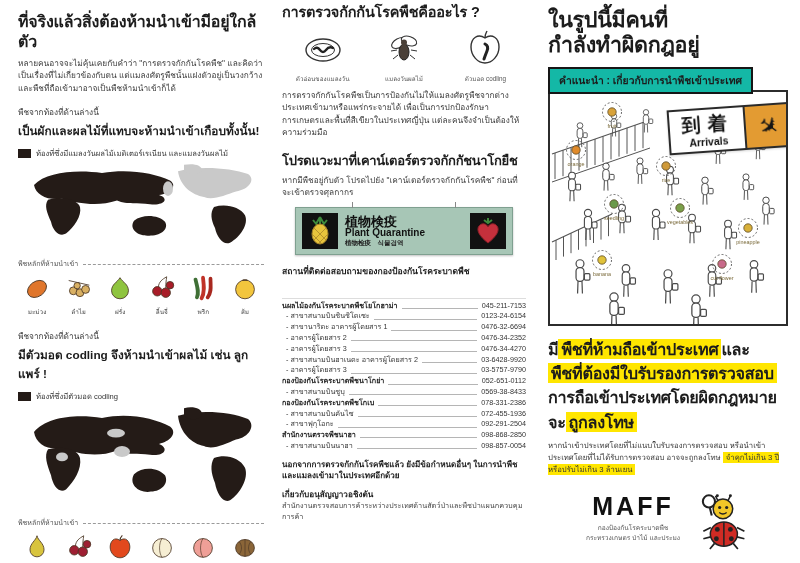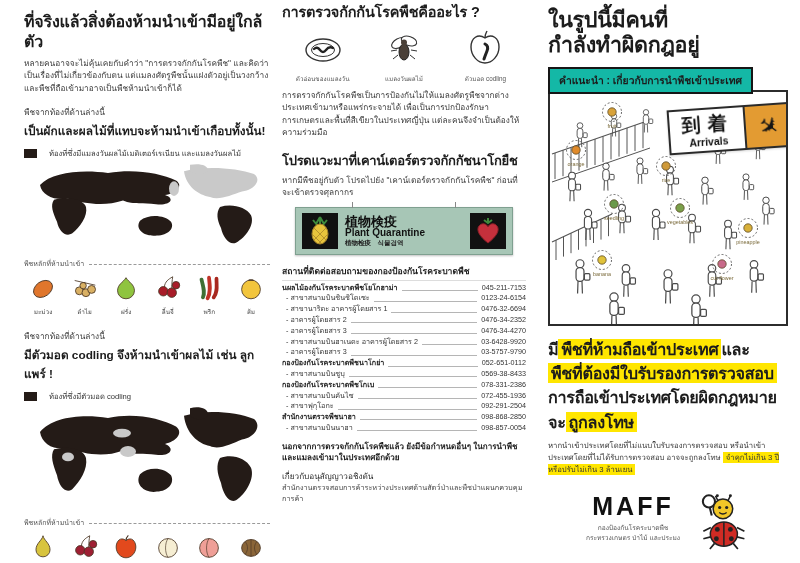--- a/index.html
+++ b/index.html
@@ -1,28 +1,28 @@
 <!DOCTYPE html>
 <html><head>
 <meta charset="utf-8">
 <style>
   html,body{margin:0;padding:0;background:#e8e8e8;}
   .page{position:relative;width:800px;height:563px;background:#ffffff;overflow:hidden;
         font-family:"Liberation Sans","DejaVu Sans",sans-serif;color:#1c1c1c;}
   .col{position:absolute;top:0;height:563px;}
-  .col1{left:24px;width:246px;}
+  .col1{left:18px;width:246px;}
   .col2{left:282px;width:244px;}
   .col3{left:548px;width:240px;}
 
   
   .h1{font-size:16px;font-weight:800;line-height:1.25;margin-top:12px;letter-spacing:-.2px;}
   .body{font-size:8.3px;line-height:1.5;color:#3a3a3a;margin-top:5px;}
   .lead{font-size:8.3px;color:#3a3a3a;margin-top:11px;}
   .headline{font-size:11.8px;font-weight:800;margin-top:2px;}
-  .legend{display:flex;align-items:center;gap:12px;margin-top:7px;}
+  .legend{display:flex;align-items:center;gap:5px;margin-top:7px;}
   .legend .sw{width:13px;height:9px;background:#241b17;flex:0 0 auto;}
   .legend span{font-size:7.6px;color:#333;}
   .maps svg{display:block;}
   .fr-head{display:flex;align-items:center;gap:5px;margin-top:7px;}
   .fr-head .lbl{font-size:7px;color:#555;white-space:nowrap;}
   .fr-head .dash{flex:1;border-top:1.5px dashed #9a9a9a;margin-top:1px;}
   .fruit-row{display:flex;justify-content:space-between;margin-top:4px;}
   .fruit{width:38px;text-align:center;}
   .fruit svg{width:30px;height:30px;}
   .fruit .fl{font-size:6.4px;color:#444;line-height:1.25;margin-top:1px;}
@@ -35,28 +35,28 @@
   .pest .cap{font-size:6.3px;color:#555;margin-top:1px;}
   .qsign-wrap{margin:8px 0 0 0;display:flex;justify-content:center;position:relative;}
   .qsign{width:204px;background:#a7c6b6;border:1px solid #7fa090;display:flex;align-items:center;
          gap:7px;padding:5px 6px;box-shadow:0 1px 2px rgba(0,0,0,.25);}
   .qsign .sq{width:36px;height:36px;background:#111;display:flex;align-items:center;justify-content:center;flex:0 0 auto;}
   .qsign .txt{flex:1;line-height:1.05;}
   .qsign .jp{font-size:13px;font-weight:700;color:#111;}
   .qsign .en{font-size:10px;font-weight:800;color:#111;}
   .qsign .sub{font-size:6.5px;font-weight:700;color:#222;margin-top:1px;}
   .hook{position:absolute;top:-5px;width:1px;height:6px;background:#888;}
-  .contacts-h{font-size:8.6px;font-weight:800;margin-top:9px;border-bottom:1px solid #ddd;padding-bottom:2px;}
+  .contacts-h{font-size:8.6px;font-weight:800;margin-top:9px;border-bottom:1px solid #ddd;padding-bottom:20px;}
   .crow{display:flex;align-items:flex-end;font-size:7.2px;line-height:10.8px;color:#333;}
   .crow.main .cname{font-weight:700;color:#222;}
   .crow.sub .cname{padding-left:4px;}
   .crow .lead-line{flex:1;border-bottom:1px solid #b5b5b5;margin:0 4px 2.5px 4px;}
   .crow .cphone{white-space:nowrap;color:#333;}
   .note{font-size:8.1px;font-weight:800;line-height:1.4;margin-top:7px;}
-  .sub-h{font-size:8.2px;font-weight:400;margin-top:7px;}
+  .sub-h{font-size:8.2px;font-weight:700;margin-top:7px;}
   .sub-lines div{font-size:7.3px;line-height:1.42;color:#444;}
 
   
   .big-title{font-size:21.5px;font-weight:800;line-height:1.18;margin-top:8px;letter-spacing:-.3px;}
   .tagline{display:inline-block;border:2.5px solid #161616;background:#14b8a6;padding:3px 9px;
            font-size:10.3px;font-weight:800;margin-top:8px;position:relative;z-index:3;}
   .scene-box{position:relative;margin-top:-4px;border:2px solid #2c2c2c;background:#fff;height:232px;overflow:hidden;}
   .arrivals{position:absolute;right:-8px;top:14px;transform:rotate(-4deg);display:flex;align-items:stretch;z-index:2;
             filter:drop-shadow(0 1px 1px rgba(0,0,0,.15));}
   .arr-board{background:#fff;border:2px solid #2a2a2a;padding:2px 10px 3px 12px;text-align:center;}

